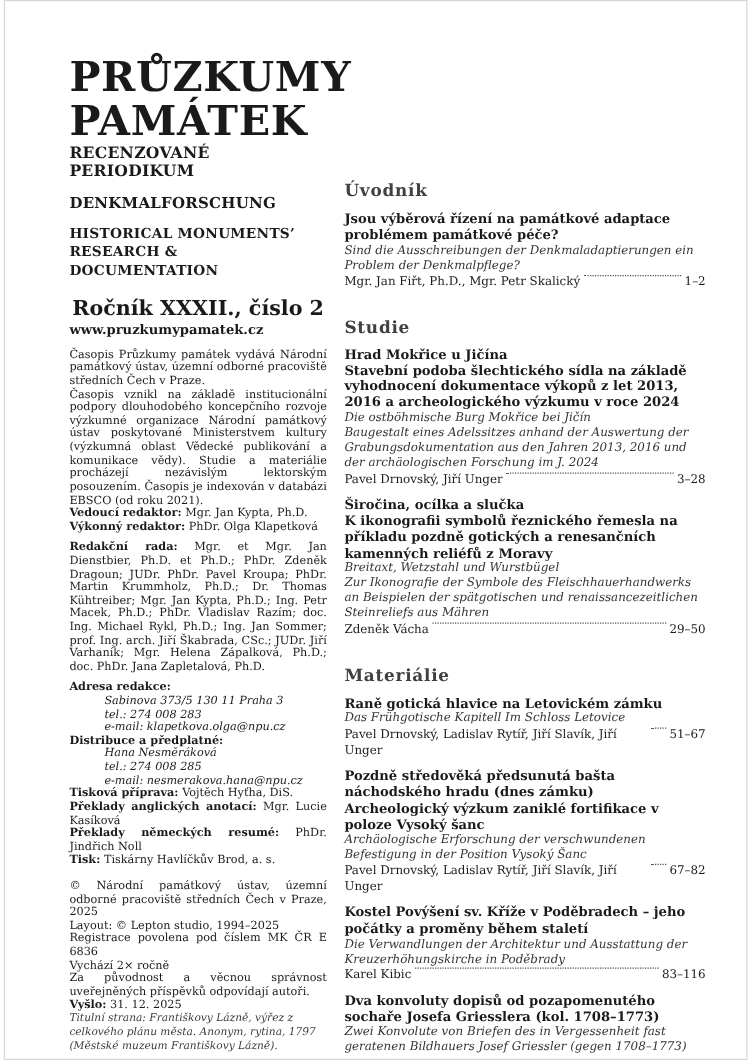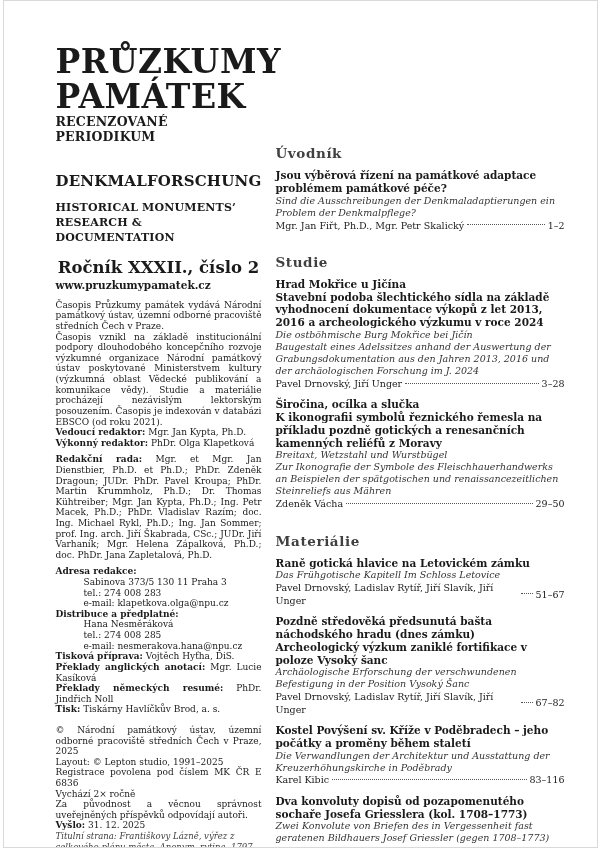--- a/index.html
+++ b/index.html
@@ -12,39 +12,39 @@
     background: #fff;
     border: 1px solid #d9d9d9;
     padding: 44px 32px 18px 52px;
     display: flex; gap: 14px;
     overflow: hidden;
   }
   
   .col-left { width: 206px; flex: none; display:flex; flex-direction:column; }
   .j-title { font-size: 33px; line-height: 1.05; font-weight: bold; letter-spacing: .5px; }
   .j-sub1 { font-size: 12.5px; font-weight: bold; letter-spacing:.2px; }
-  .j-sub2 { font-size: 15px; font-weight: bold; margin-top: 28px; letter-spacing:.2px; }
+  .j-sub2 { font-size: 12px; font-weight: bold; margin-top: 11px; letter-spacing:.2px; }
   .j-sub3 { font-size: 11px; font-weight: bold; margin-top: 11px; line-height:1.35; letter-spacing:.2px; }
   .j-vol  { font-size: 16.5px; font-weight: bold; margin-top: 12px; text-align: center; }
   .j-web  { font-size: 10.5px; font-weight: bold; margin-top: 2px; }
   .lead   { margin-top: 9px; }
   .p9 { font-size: 9px; line-height: 1.18; text-align: justify; }
   .lbl { font-weight: bold; }
   .mt6 { margin-top: 6px; }
-  .ind { padding-left: 28px; text-align:left; }
+  .ind { padding-left: 28px; text-align:left;font-style:italic; }
   .colophon { margin-top: 10px; }
   .footnote { margin-top: auto; font-size: 8.5px; font-style: italic; line-height: 1.3; color:#3c3c3c; text-align:left; }
   
   .col-right { flex: 1; padding-top: 100px; display: flex; flex-direction: column; }
   .sec-heading { font-size: 13.5px; font-weight: bold; color: #404040; letter-spacing: .6px; margin: 14px 0 8px 0; }
   .sec-heading.first { margin-top: 0; }
   .toc-entry { margin-bottom: 8px; }
   .tt { font-size: 10.5px; font-weight: bold; line-height: 1.22; }
   .ti { font-size: 9.5px; font-style: italic; line-height: 1.26; color: #333; }
-  .ta { font-size: 9.5px; line-height: 1.3; display: flex; align-items: center; margin-top: 1px; }
+  .ta { font-size: 9.5px; line-height: 1.3; display: flex; align-items: flex-start; margin-top: 1px; }
   .ta .dots { flex: 1 1 auto; border-bottom: 1px dotted #555; margin: 0 3px 2px 3px; min-width: 12px; }
   .ta .pg { white-space: nowrap; }
   .tt:empty, .ti:empty { display: none; }
 </style>
 </head>
 <body>
 
 <div class="page">
 
   <div class="col-left">
@@ -76,21 +76,21 @@
     <p class="p9 ind">tel.: 274 008 285</p>
     <p class="p9 ind">e-mail: nesmerakova.hana@npu.cz</p>
 
     <p class="p9"><span class="lbl">Tisková příprava:</span> <span>Vojtěch Hyťha, DiS.</span></p>
     <p class="p9"><span class="lbl">Překlady anglických anotací:</span> <span>Mgr. Lucie Kasíková</span></p>
     <p class="p9"><span class="lbl">Překlady německých resumé:</span> <span>PhDr. Jindřich Noll</span></p>
     <p class="p9"><span class="lbl">Tisk:</span> <span>Tiskárny Havlíčkův Brod, a. s.</span></p>
 
     <div class="colophon">
       <p class="p9">© Národní památkový ústav, územní odborné pracoviště středních Čech v Praze, 2025</p>
-      <p class="p9">Layout: © Lepton studio, 1991–2025</p>
+      <p class="p9">Layout: © Lepton studio, 1994–2025</p>
       <p class="p9">Registrace povolena pod číslem MK ČR E 6836</p>
       <p class="p9">Vychází 2× ročně</p>
       <p class="p9">Za původnost a věcnou správnost uveřejněných příspěvků odpovídají autoři.</p>
       <p class="p9"><span class="lbl">Vyšlo:</span> <span>31. 12. 2025</span></p>
     </div>
 
     <div class="footnote">
       <p>Titulní strana: Františkovy Lázně, výřez z celkového plánu města. Anonym, rytina, 1797 (Městské muzeum Františkovy Lázně).</p>
 
     </div>

